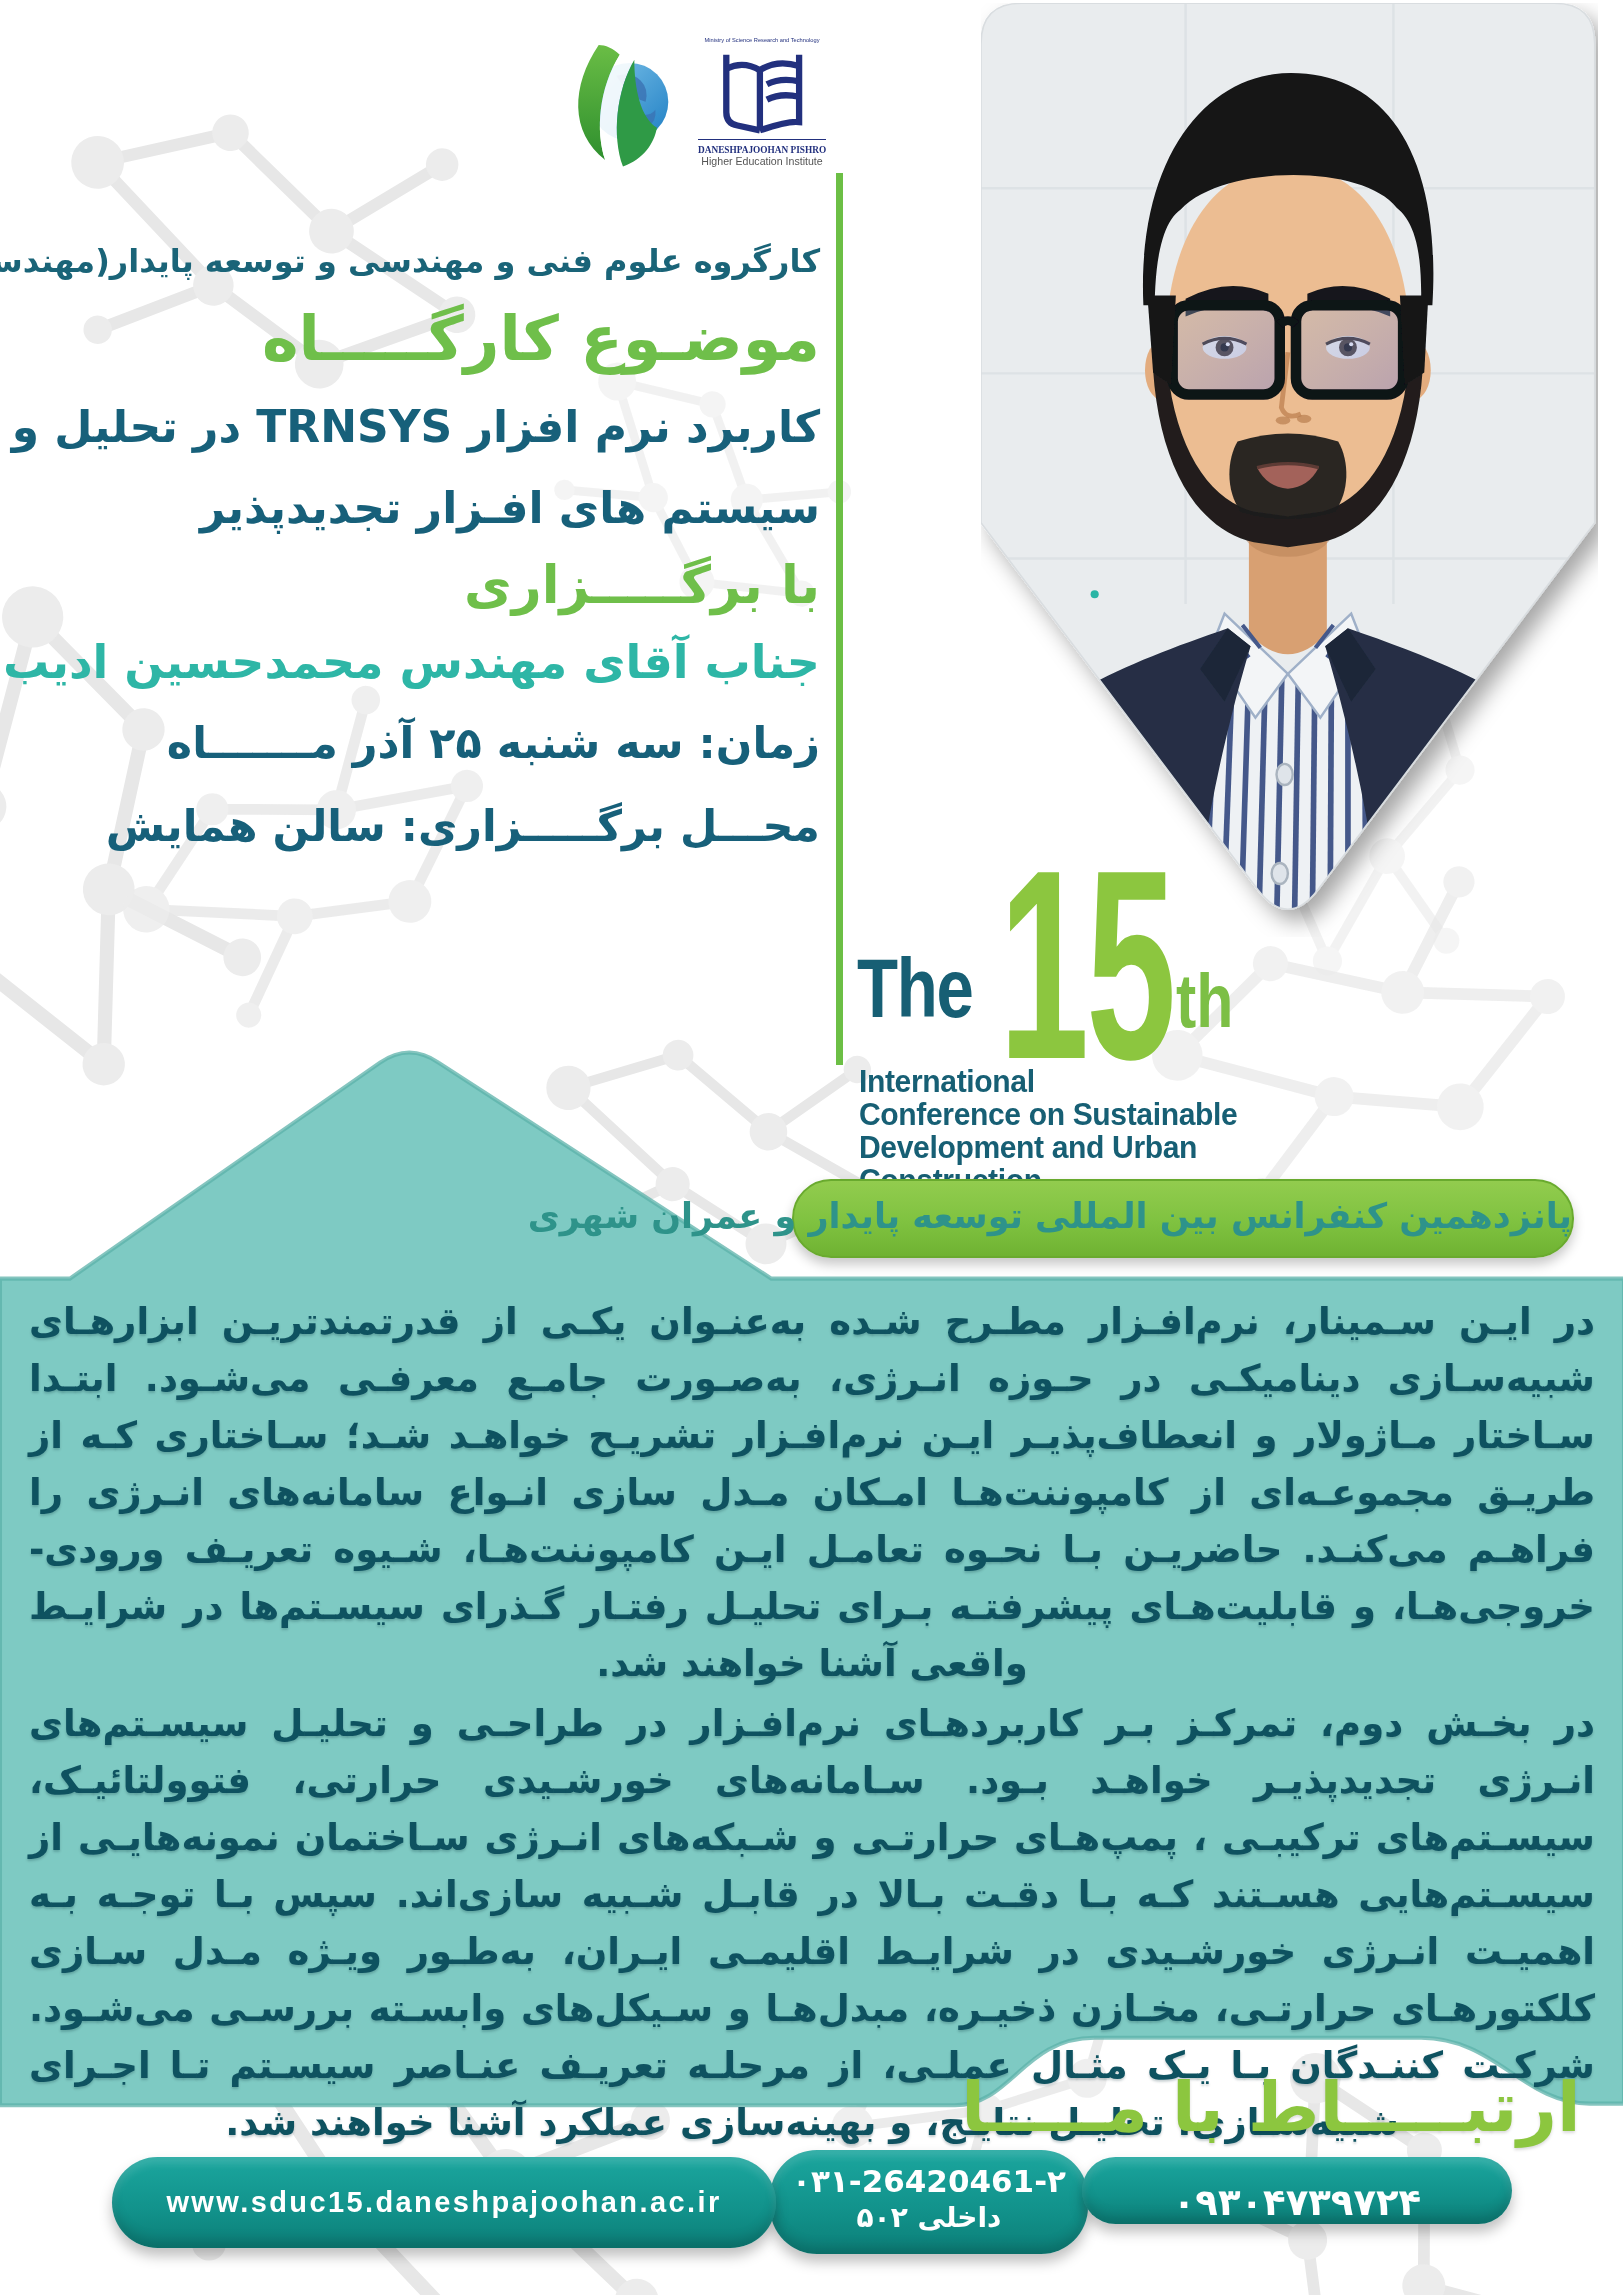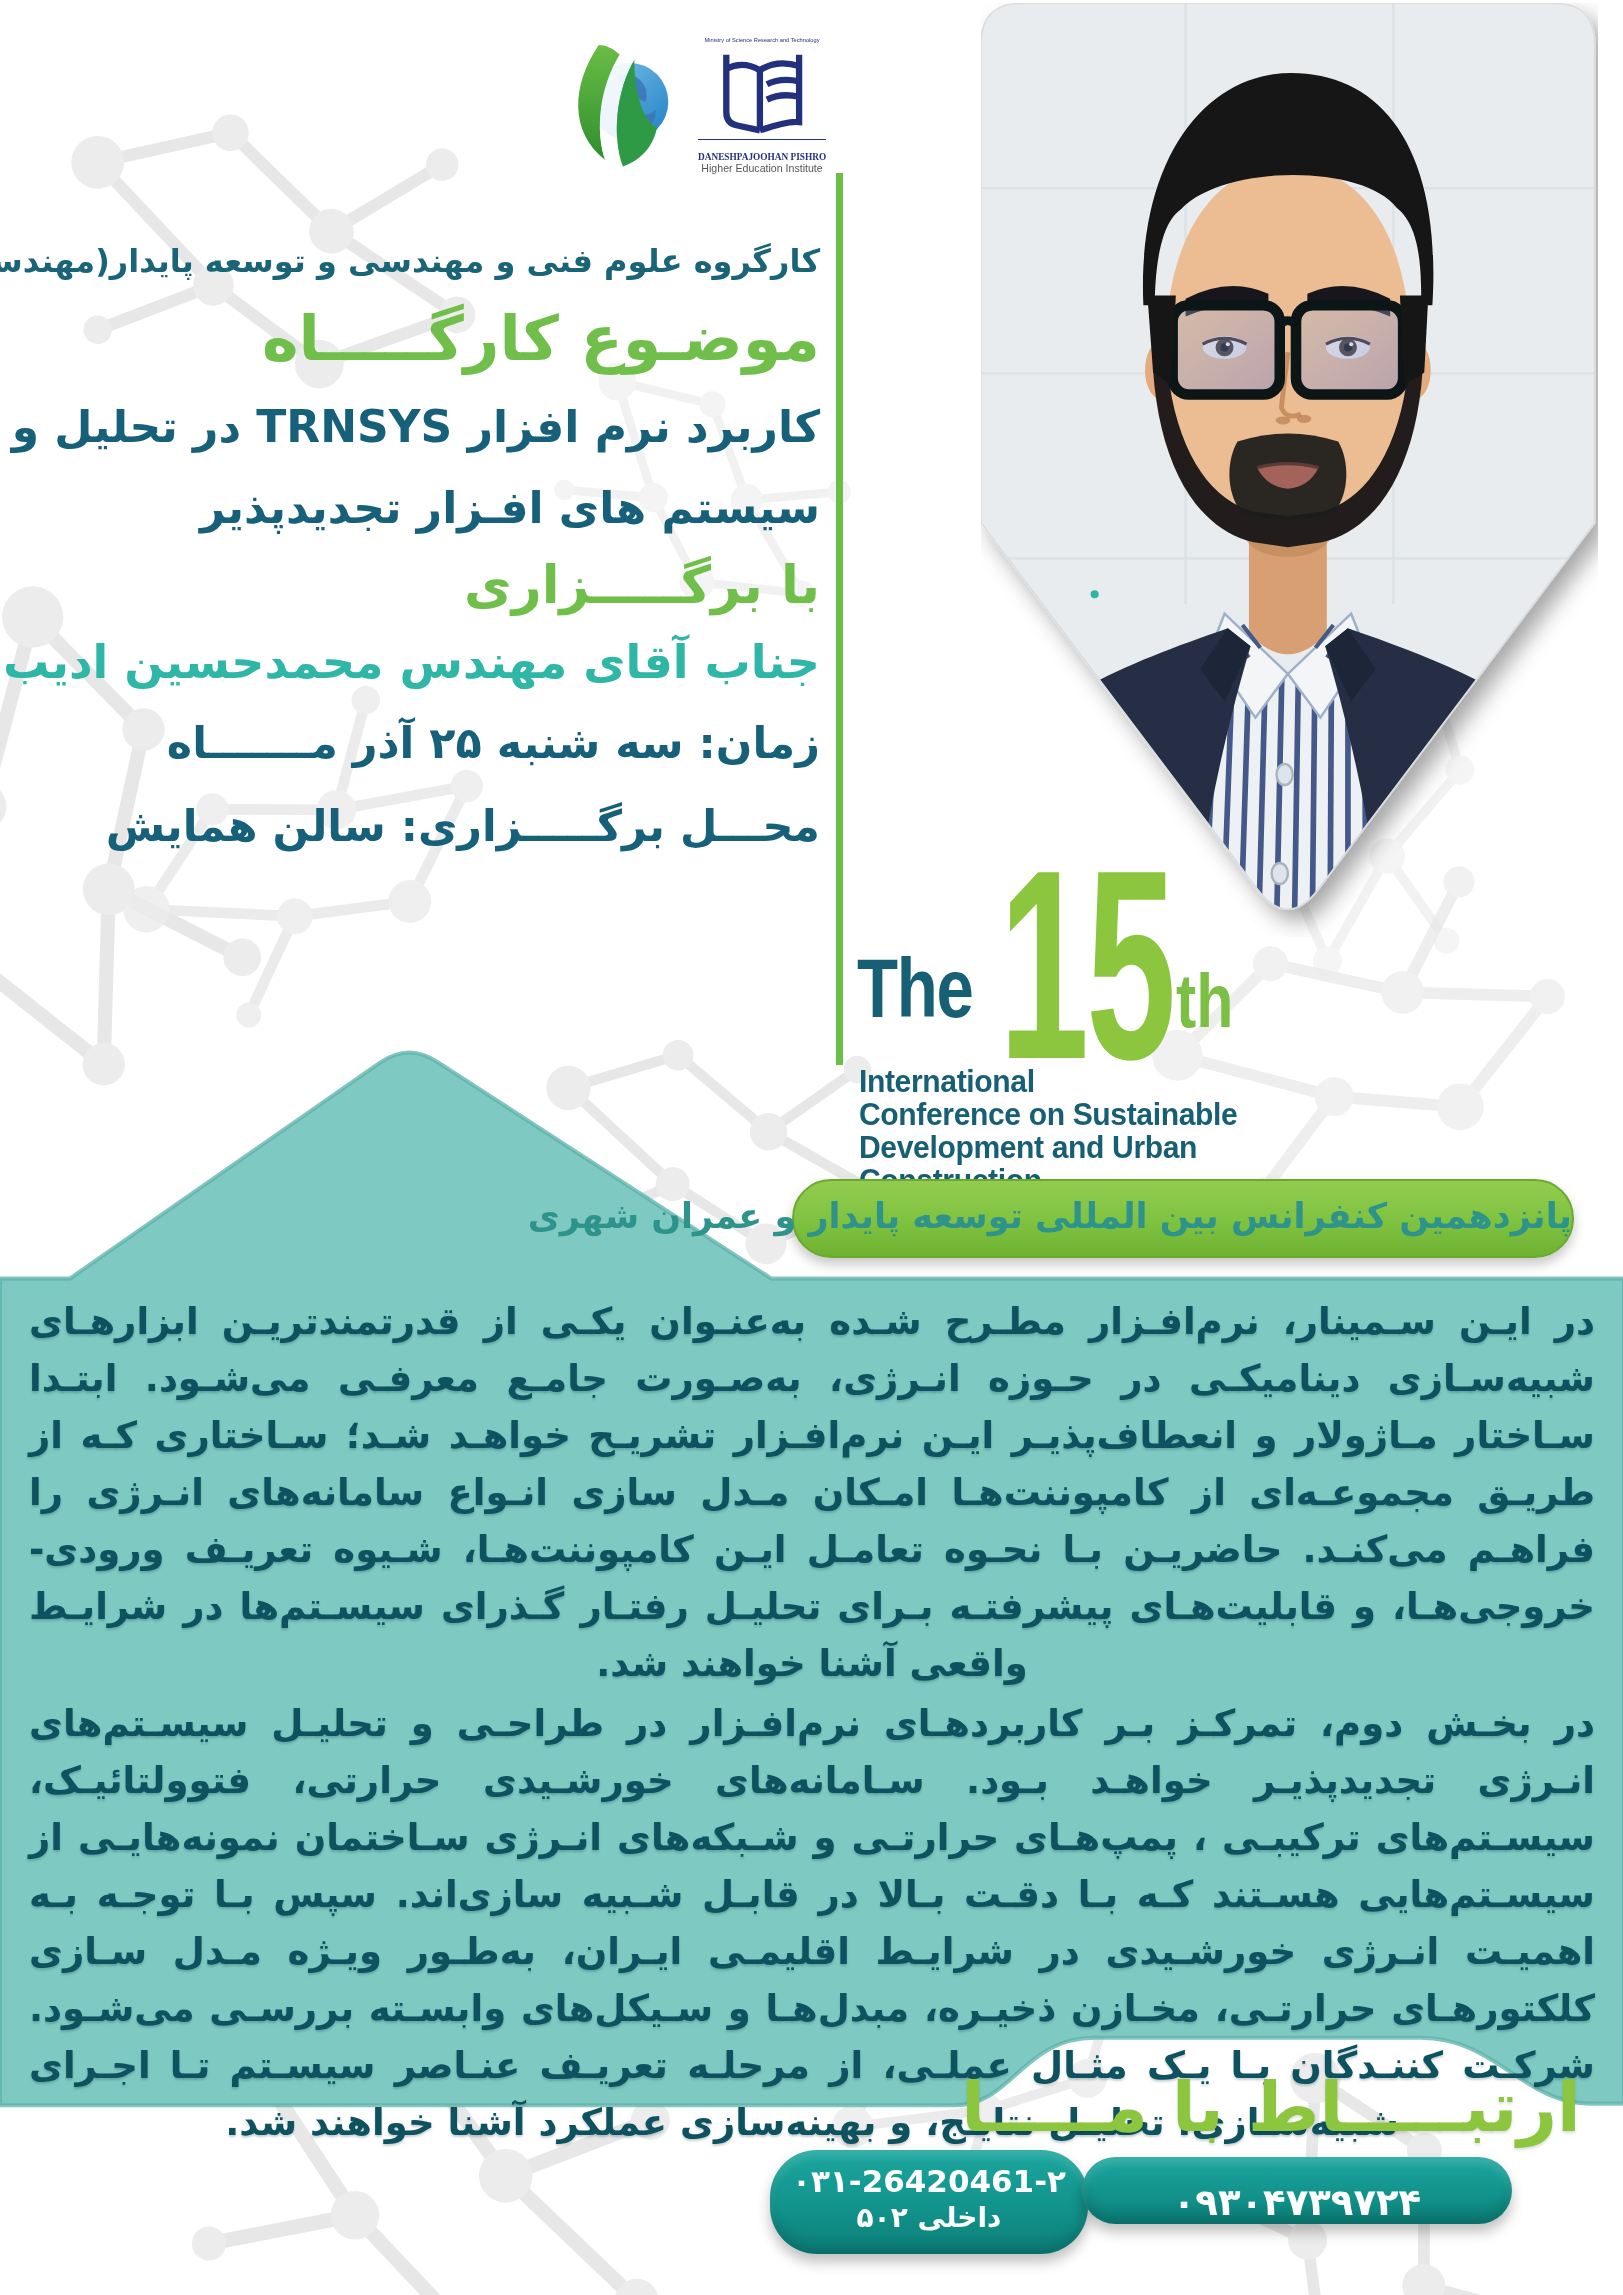--- a/index.html
+++ b/index.html
@@ -70,21 +70,21 @@
   .pill-mobile{left:1082px;top:2157px;width:430px;height:67px;line-height:91px;
     font-size:37px;font-weight:bold;letter-spacing:6.5px;direction:ltr;}
 
   
   .conf-logo{left:563px;top:37px;z-index:2;}
   .inst-logo{left:698px;top:37px;width:128px;z-index:2;text-align:center;direction:ltr;
              font-family:"Liberation Sans","DejaVu Sans",sans-serif;}
   .inst-logo .ministry{font-size:5.7px;color:#22307e;white-space:nowrap;}
   .inst-logo .bookwrap{margin:1.6px auto 0 auto;}
   .inst-logo .iname{font-family:"Liberation Serif","DejaVu Serif",serif;font-size:9.3px;font-weight:bold;color:#22307e;
-                    border-top:1.6px solid #22307e;padding-top:12px;white-space:nowrap;}
+                    border-top:1.6px solid #22307e;padding-top:5px;white-space:nowrap;}
   .inst-logo .isub{font-size:10.6px;color:#555555;white-space:nowrap;}
 
   .photo{left:981px;top:3.2px;z-index:2;}
   .bg-mol{left:0;top:0;z-index:0;}
 </style>
 </head>
 <body>
 
 <div class="poster">
 
@@ -279,20 +279,21 @@
 
   <div class="abs banner">پانزدهمین کنفرانس بین المللی توسعه  پایدار و عمران شهری</div>
 
   <div class="abs body-text">
     <p>در ایـن سـمینار، نرم‌افـزار  مطـرح شـده به‌عنـوان یکـی از قدرتمندتریـن ابزارهـای شبیه‌سـازی دینامیکـی در حـوزه انـرژی، به‌صـورت جامـع معرفـی می‌شـود. ابتـدا سـاختار مـاژولار و انعطاف‌پذیـر ایـن نرم‌افـزار تشریـح خواهـد شـد؛ سـاختاری کـه از طریـق مجموعـه‌ای از کامپوننت‌هـا  امـکان مـدل سازی انـواع سامانه‌های انـرژی را فراهـم می‌کنـد. حاضریـن بـا نحـوه تعامـل ایـن کامپوننت‌هـا، شـیوه تعریـف ورودی-خروجی‌هـا، و قابلیت‌هـای پیشرفتـه بـرای تحلیـل رفتـار گـذرای سیسـتم‌ها در شرایـط واقعی آشنا خواهند شد.</p>
     <p>در بخـش دوم، تمرکـز بـر کاربردهـای نرم‌افـزار در طراحـی و تحلیـل سیسـتم‌های انـرژی تجدیدپذیـر خواهـد بـود. سـامانه‌های خورشـیدی حرارتی، فتوولتائیـک، سیسـتم‌های ترکیبـی ، پمپ‌هـای حرارتـی و شـبکه‌های انـرژی سـاختمان نمونه‌هایـی از سیسـتم‌هایی هسـتند کـه بـا دقـت بـالا در قابـل شـبیه سازی‌اند. سپس بـا توجـه بـه اهمیـت انـرژی خورشـیدی در شرایـط اقلیمـی ایـران، به‌طـور ویـژه مـدل سـازی کلکتورهـای حرارتـی، مخـازن ذخیـره، مبدل‌هـا و سـیکل‌های وابسـته بررسـی می‌شـود. شرکـت کننـدگان بـا یـک مثـال عملـی، از مرحلـه تعریـف عنـاصر سیسـتم تـا اجـرای شبیه‌سـازی، تحلیـل نتایـج، و بهینه‌سازی عملکرد آشنا خواهند شد.</p>
   </div>
 
   <div class="abs contact-heading nowrap">ارتبـــــاط با مـــــا</div>
 
+  <div class="abs pill pill-site nowrap">www.sduc15.daneshpajoohan.ac.ir</div>
 
   <div class="abs pill pill-phone">
     <div class="ln1 nowrap">۰۳۱-26420461-۲</div>
     <div class="ln2 nowrap">داخلی ۵۰۲</div>
   </div>
 
   <div class="abs pill pill-mobile nowrap">۰۹۳۰۴۷۳۹۷۲۴</div>
 
 </div>
 

